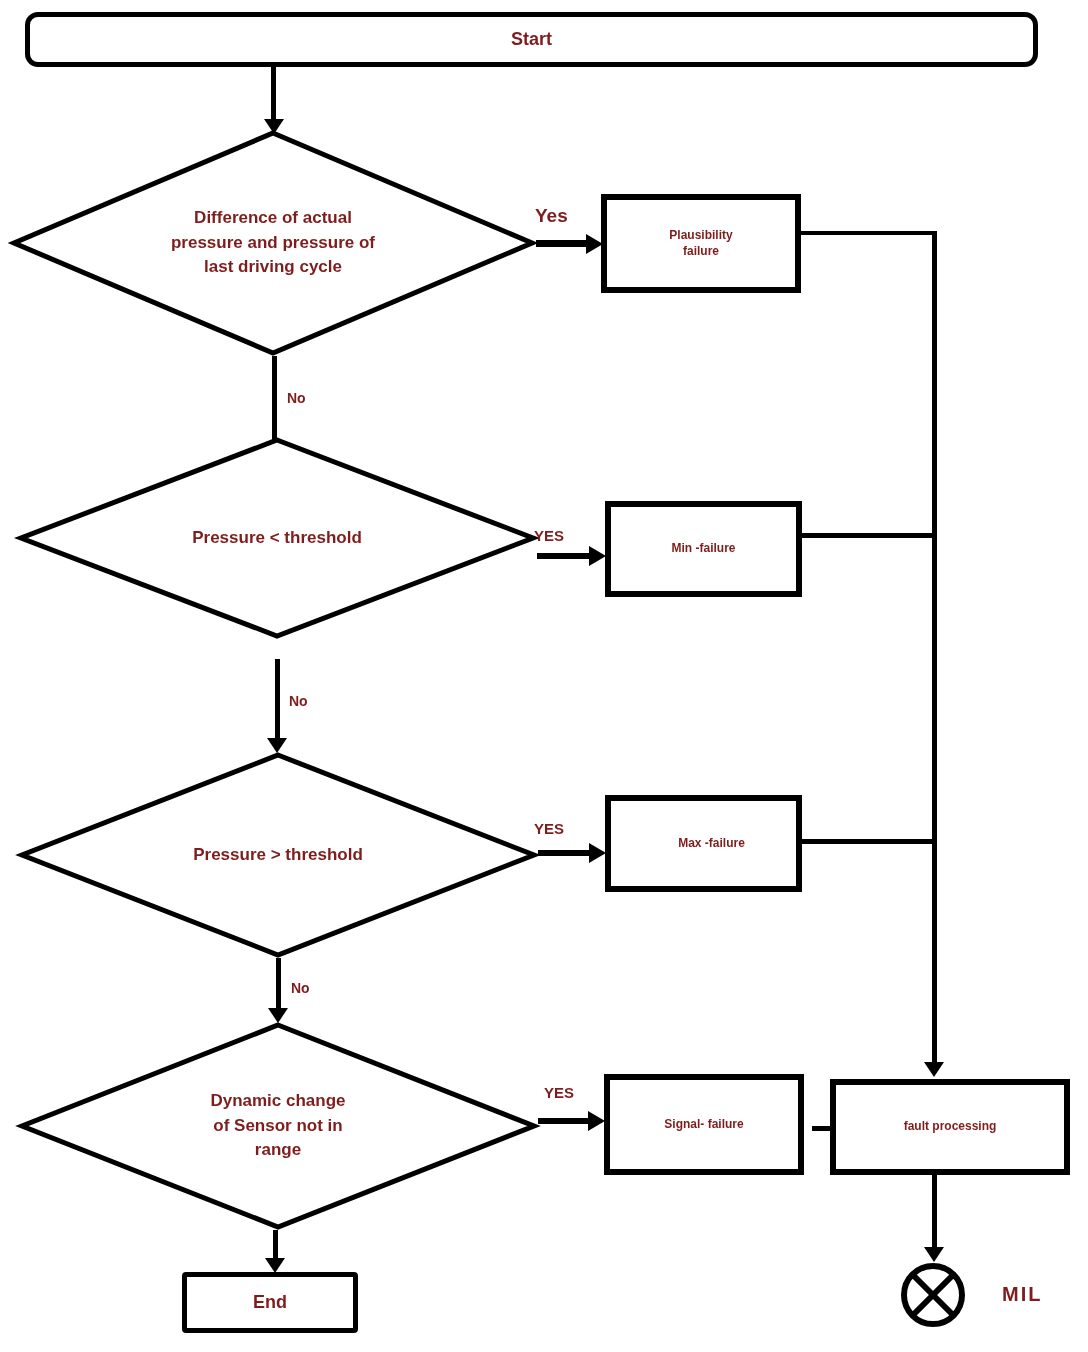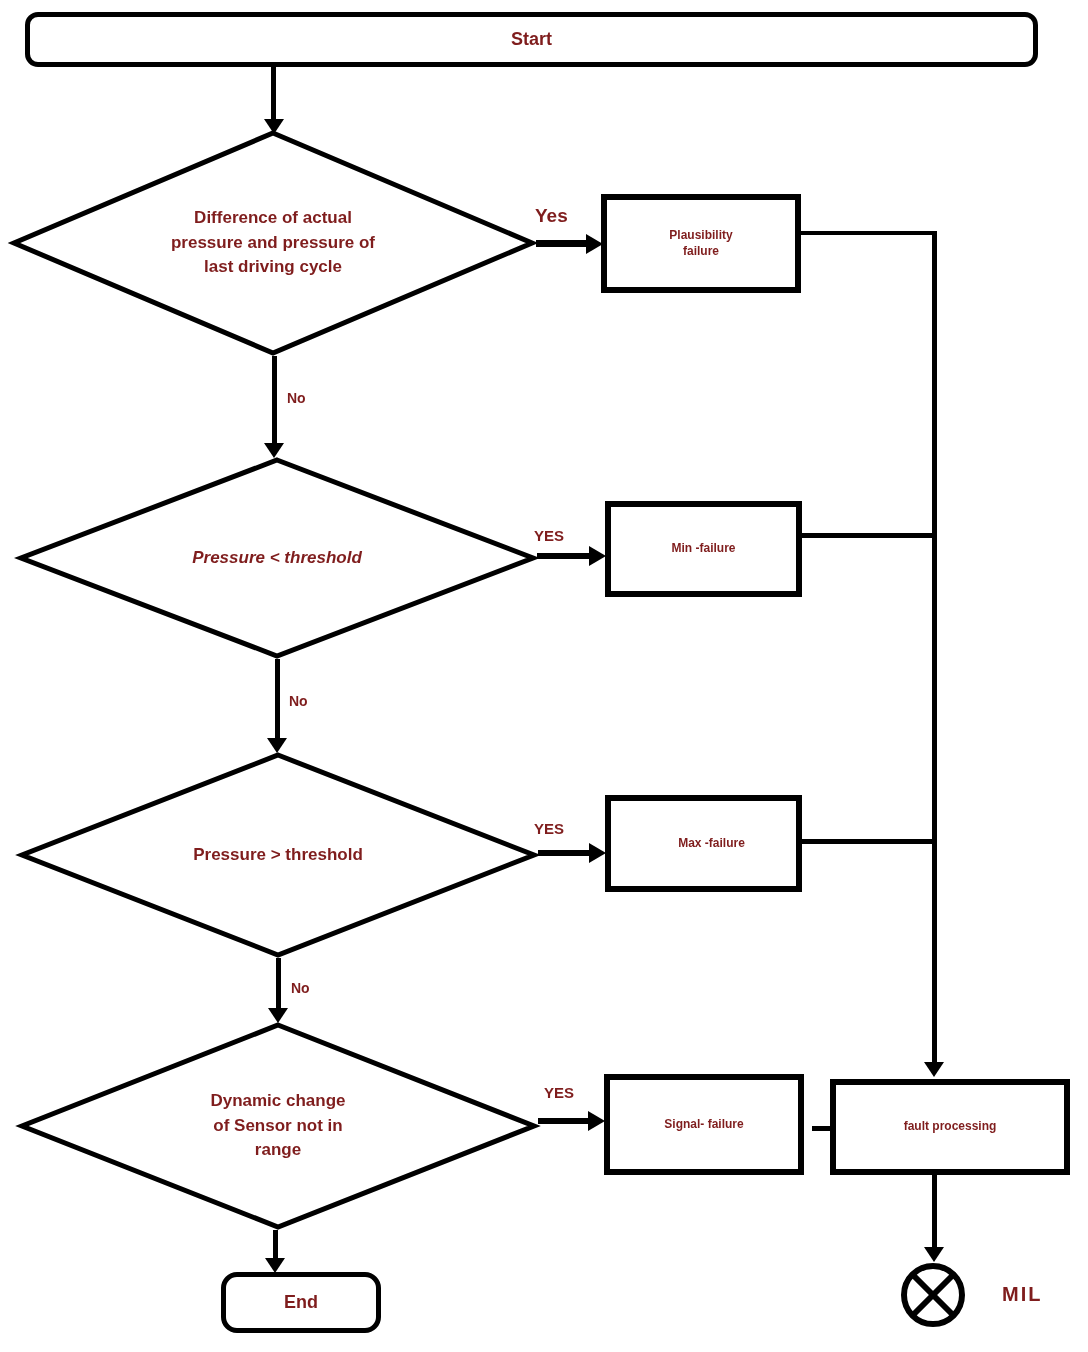--- a/index.html
+++ b/index.html
@@ -102,21 +102,21 @@
     </div>
   </div>
 
   <div class="node process" style="left:601px; top:194px; width:200px; height:99px;">
     <div>
       <div>Plausibility</div>
       <div>failure</div>
     </div>
   </div>
 
-  <div class="node diamond" style="left:17px; top:457px; width:520px; height:202px;font-style:italic;">
+  <div class="node diamond" style="left:17px; top:437px; width:520px; height:202px;">
     <svg viewBox="0 0 520 202">
       <polygon points="260,3 516,101 260,199 4,101" fill="#ffffff" stroke="#000000" stroke-width="5" stroke-miterlimit="12"></polygon>
     </svg>
     <div class="dtext">Pressure &lt; threshold</div>
   </div>
 
   <div class="node process" style="left:605px; top:501px; width:197px; height:96px;">
     <span>Min -failure</span>
   </div>
 
@@ -149,21 +149,21 @@
   <div class="node process" style="left:830px; top:1079px; width:240px; height:96px;">
     <span>fault processing</span>
   </div>
 
   <svg class="mil-symbol" style="left:900px; top:1262px;" width="66" height="66" viewBox="0 0 66 66">
     <circle cx="33" cy="33" r="29" fill="#ffffff" stroke="#000000" stroke-width="6"></circle>
     <line x1="13" y1="13" x2="53" y2="53" stroke="#000000" stroke-width="6"></line>
     <line x1="53" y1="13" x2="13" y2="53" stroke="#000000" stroke-width="6"></line>
   </svg>
 
-  <div class="node terminator" style="left:182px; top:1272px; width:160px; height:61px; border-radius:16px;margin-left:39px;">
+  <div class="node terminator" style="left:182px; top:1272px; width:176px; height:61px; border-radius:4px;">
     <span>End</span>
   </div>
 
   <div class="elabel lbl-yes-big" style="left:535px; top:205px;">Yes</div>
   <div class="elabel lbl-no" style="left:287px; top:390px;">No</div>
   <div class="elabel lbl-yes" style="left:534px; top:527px;">YES</div>
   <div class="elabel lbl-no" style="left:289px; top:693px;">No</div>
   <div class="elabel lbl-yes" style="left:534px; top:820px;">YES</div>
   <div class="elabel lbl-no" style="left:291px; top:980px;">No</div>
   <div class="elabel lbl-yes" style="left:544px; top:1084px;">YES</div>

